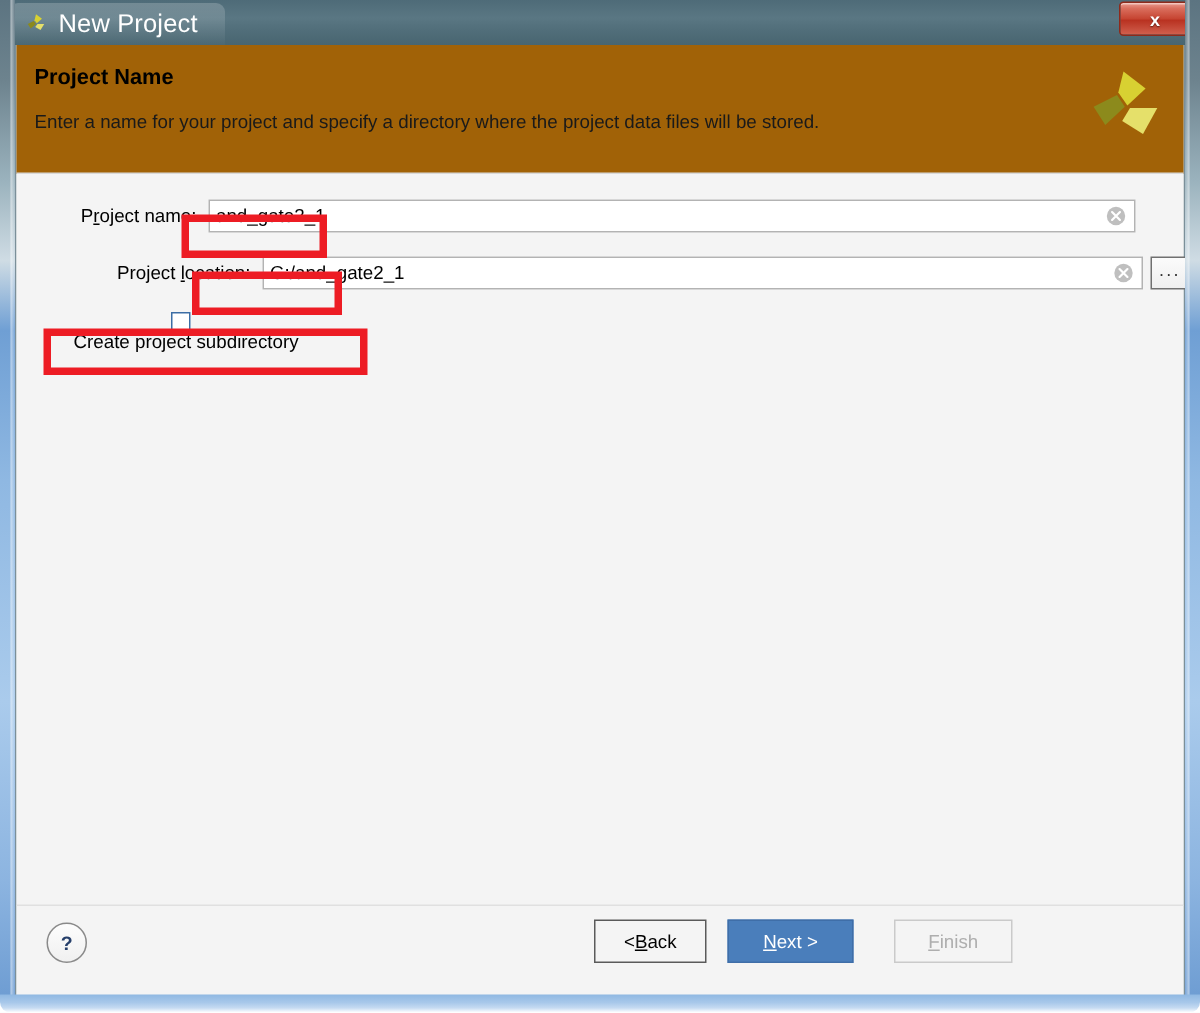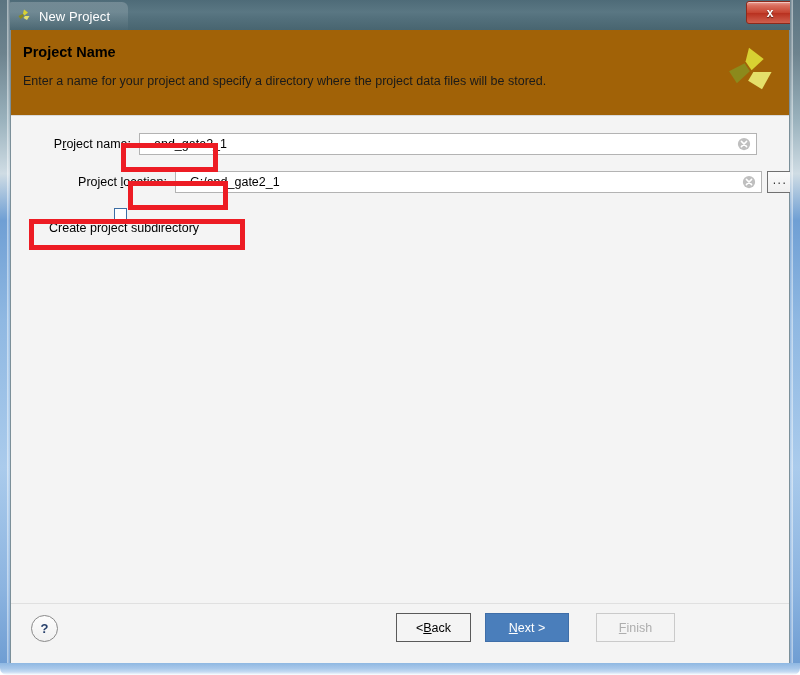--- a/index.html
+++ b/index.html
@@ -81,21 +81,21 @@
     border-top-left-radius: 6px;
     border-top-right-radius: 6px;
     box-sizing: border-box;
   }
   #titlebar-icon {
     width: 16px; height: 16px;
     margin-right: 7px;
     flex: 0 0 auto;
   }
   #titlebar-text {
-    font-size: 13px;
+    font-size: 17px;
     color: #ffffff;
     white-space: nowrap;
     letter-spacing: 0.1px;
   }
   #close-button {
     position: absolute;
     right: 6px; top: 1px;
     width: 46px; height: 21px;
     background: linear-gradient(to bottom, #e99b8f 0%, #d96d5c 18%, #c5422f 52%, #b8301f 53%, #d0604e 100%);
     border: 1px solid #8d2a1b;
@@ -191,21 +191,20 @@
     display: flex;
     align-items: center;
   }
   .text-input .value {
     font-size: 12.5px;
     color: #000000;
     padding-left: 4px;
     white-space: nowrap;
     flex: 1 1 auto;
     overflow: hidden;
-    margin-left: 10px;
   }
   .clear-icon {
     width: 14px; height: 14px;
     margin-right: 5px;
     flex: 0 0 auto;
     cursor: pointer;
   }
   .browse-button {
     width: 26px; height: 22px;
     margin-left: 5px;

